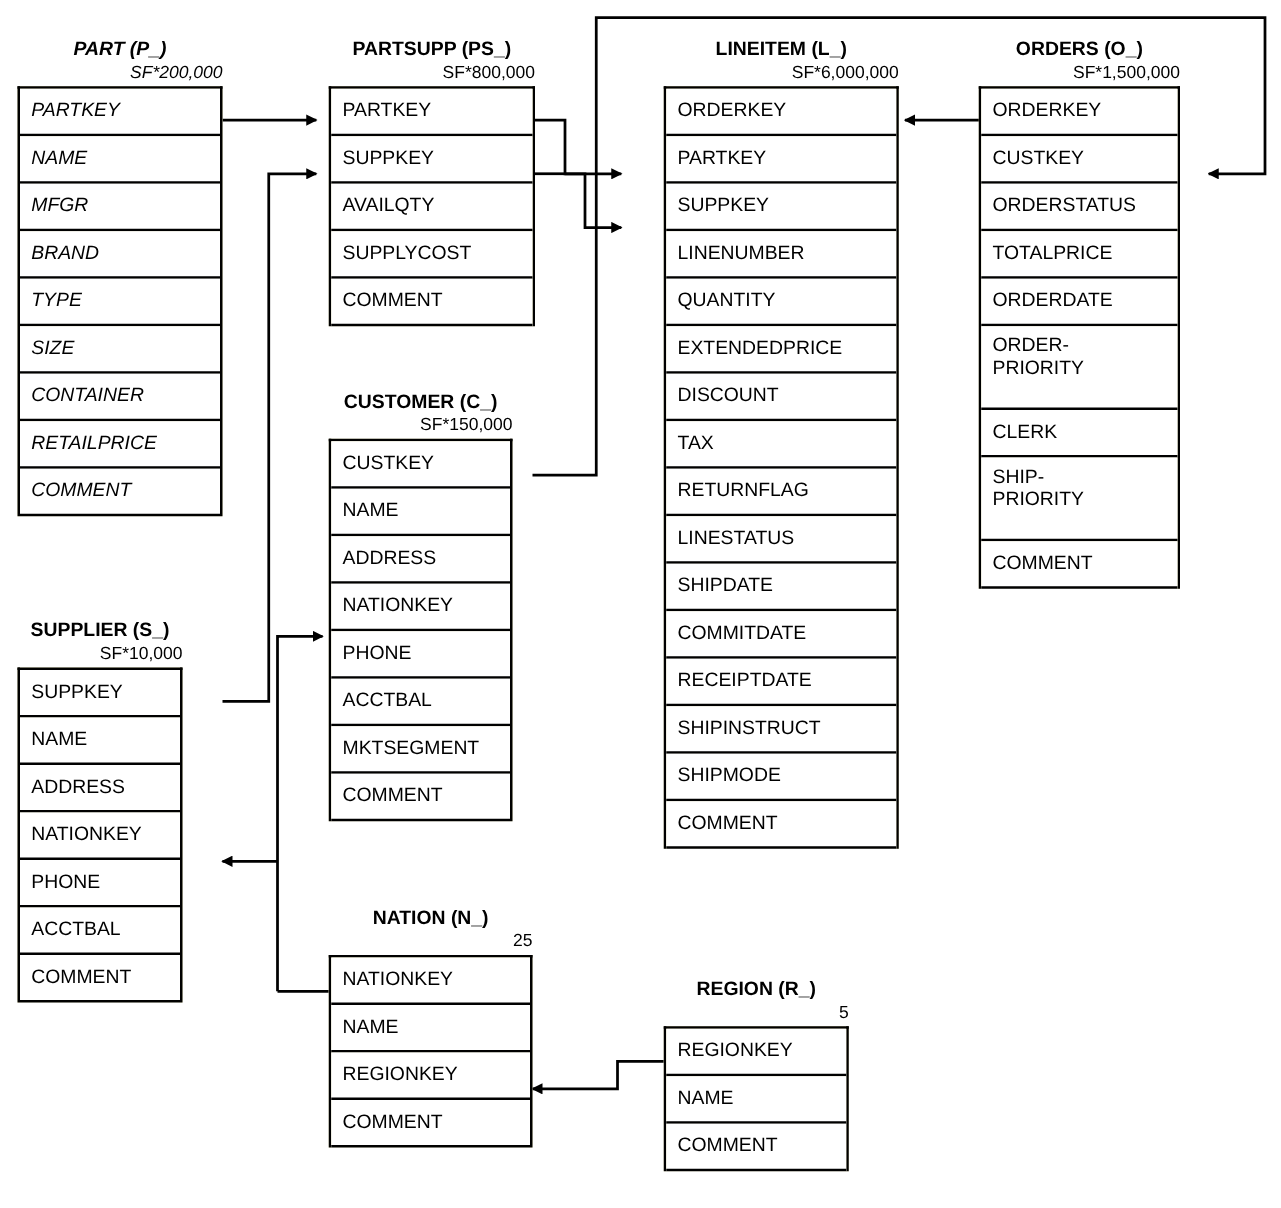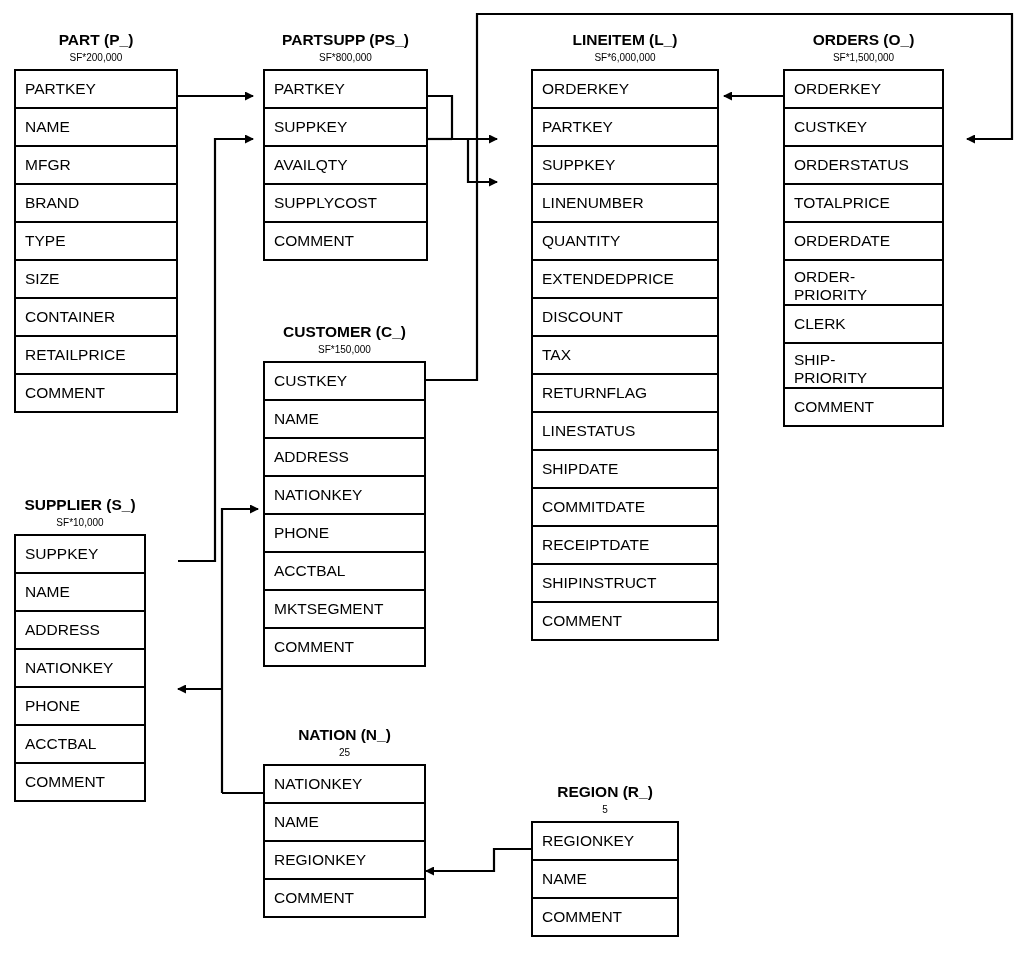--- a/index.html
+++ b/index.html
@@ -22,22 +22,22 @@
     position: absolute;
   }
   .tbl-title {
     text-align: center;
     font-weight: bold;
     font-size: 15.5px;
     line-height: 19px;
     white-space: nowrap;
   }
   .tbl-sub {
-    text-align: center;
-    font-size: 10px;
+    text-align: right;
+    font-size: 14px;
     line-height: 17px;
     white-space: nowrap;
     margin-bottom: 3px;
   }
   .fields {
     border: 2px solid #000;
     border-bottom: none;
     background: #fef9c3;
     box-sizing: border-box;
   }
@@ -45,21 +45,21 @@
     border-bottom: 2px solid #000;
     box-sizing: border-box;
     font-size: 15.5px;
     line-height: 18px;
     padding: 9px 0 9px 9px;
     white-space: pre-line;
     background: #fff;
   }
   .field.two-line {
     padding-top: 7px;
-    padding-bottom: 0;
+    padding-bottom: 22px;
   }
   svg.links {
     position: absolute;
     left: 0;
     top: 0;
     width: 1025px;
     height: 966px;
     pointer-events: none;
   }
 </style>
@@ -90,21 +90,21 @@
 
       <path d="M222,793 L222,509 L258,509" marker-end="url(#arrow)"></path>
 
       <path d="M263,793 L222,793"></path>
       <path d="M222,689 L178,689" marker-end="url(#arrow)"></path>
 
       <path d="M531,849 L494,849 L494,871 L426,871" marker-end="url(#arrow)"></path>
     </g>
   </svg>
 
-  <div class="table-block" style="left:14px; top:30px; width:164px;">
+  <div class="table-block" style="left:14px; top:30px; width:164px;font-style:italic;">
     <div class="tbl-title">PART (P_)</div>
     <div class="tbl-sub">SF*200,000</div>
     <div class="fields">
       <div class="field">PARTKEY</div>
       <div class="field">NAME</div>
       <div class="field">MFGR</div>
       <div class="field">BRAND</div>
       <div class="field">TYPE</div>
       <div class="field">SIZE</div>
       <div class="field">CONTAINER</div>
@@ -118,21 +118,21 @@
     <div class="tbl-sub">SF*800,000</div>
     <div class="fields">
       <div class="field">PARTKEY</div>
       <div class="field">SUPPKEY</div>
       <div class="field">AVAILQTY</div>
       <div class="field">SUPPLYCOST</div>
       <div class="field">COMMENT</div>
     </div>
   </div>
 
-  <div class="table-block" style="left:263px; top:322px; width:163px;">
+  <div class="table-block" style="left:263px; top:312px; width:147px;">
     <div class="tbl-title">CUSTOMER (C_)</div>
     <div class="tbl-sub">SF*150,000</div>
     <div class="fields">
       <div class="field">CUSTKEY</div>
       <div class="field">NAME</div>
       <div class="field">ADDRESS</div>
       <div class="field">NATIONKEY</div>
       <div class="field">PHONE</div>
       <div class="field">ACCTBAL</div>
       <div class="field">MKTSEGMENT</div>
@@ -176,20 +176,21 @@
       <div class="field">QUANTITY</div>
       <div class="field">EXTENDEDPRICE</div>
       <div class="field">DISCOUNT</div>
       <div class="field">TAX</div>
       <div class="field">RETURNFLAG</div>
       <div class="field">LINESTATUS</div>
       <div class="field">SHIPDATE</div>
       <div class="field">COMMITDATE</div>
       <div class="field">RECEIPTDATE</div>
       <div class="field">SHIPINSTRUCT</div>
+      <div class="field">SHIPMODE</div>
       <div class="field">COMMENT</div>
     </div>
   </div>
 
   <div class="table-block" style="left:531px; top:782px; width:148px;">
     <div class="tbl-title">REGION (R_)</div>
     <div class="tbl-sub">5</div>
     <div class="fields">
       <div class="field">REGIONKEY</div>
       <div class="field">NAME</div>

